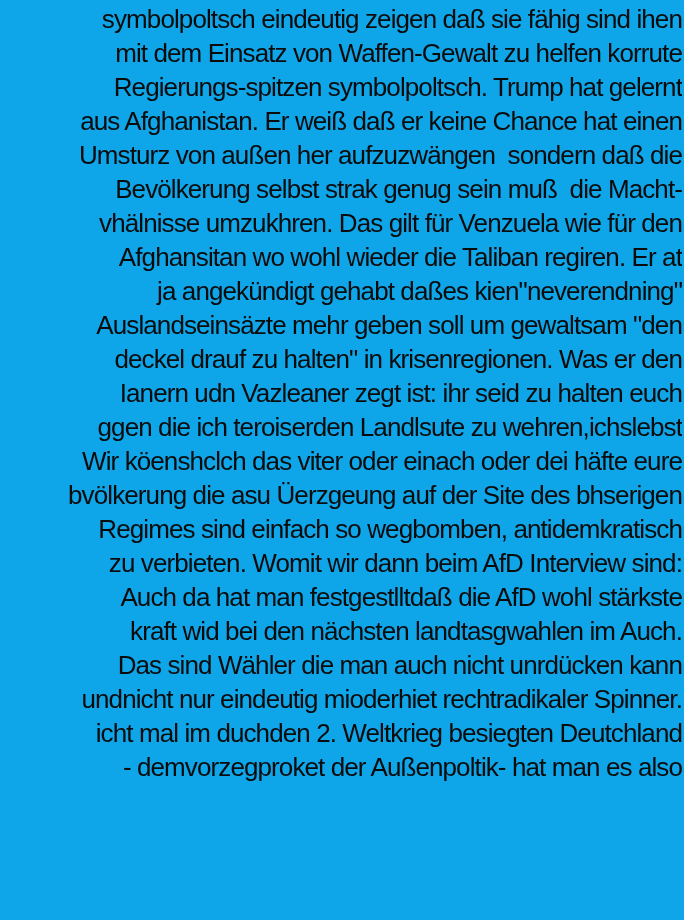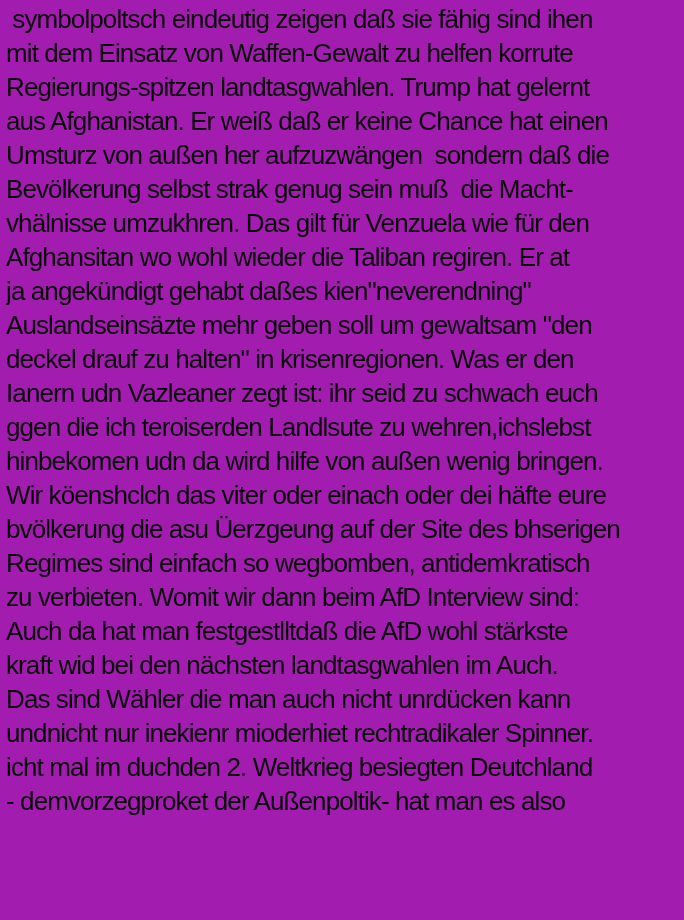--- a/index.html
+++ b/index.html
@@ -26,38 +26,37 @@
   }
   .text-line {
     white-space: pre;
     height: 34px;
     overflow: hidden;
   }
 </style>
 </head>
 <body style="background: rgb(254, 254, 254);">
 
-<div class="page" style="color: rgb(11, 11, 11); background: #a21caf;">
+<div class="page" style="color: rgb(11, 11, 11); background: #0ea5e9; text-align: right;">
     <div class="text-line"> symbolpoltsch eindeutig zeigen daß sie fähig sind ihen</div>
     <div class="text-line">mit dem Einsatz von Waffen-Gewalt zu helfen korrute</div>
-    <div class="text-line">Regierungs-spitzen landtasgwahlen. Trump hat gelernt</div>
+    <div class="text-line">Regierungs-spitzen symbolpoltsch. Trump hat gelernt</div>
     <div class="text-line">aus Afghanistan. Er weiß daß er keine Chance hat einen</div>
     <div class="text-line">Umsturz von außen her aufzuzwängen  sondern daß die</div>
     <div class="text-line">Bevölkerung selbst strak genug sein muß  die Macht-</div>
     <div class="text-line">vhälnisse umzukhren. Das gilt für Venzuela wie für den</div>
     <div class="text-line">Afghansitan wo wohl wieder die Taliban regiren. Er at</div>
     <div class="text-line">ja angekündigt gehabt daßes kien"neverendning"</div>
     <div class="text-line">Auslandseinsäzte mehr geben soll um gewaltsam "den</div>
     <div class="text-line">deckel drauf zu halten" in krisenregionen. Was er den</div>
-    <div class="text-line">Ianern udn Vazleaner zegt ist: ihr seid zu schwach euch</div>
+    <div class="text-line">Ianern udn Vazleaner zegt ist: ihr seid zu halten euch</div>
     <div class="text-line">ggen die ich teroiserden Landlsute zu wehren,ichslebst</div>
-    <div class="text-line">hinbekomen udn da wird hilfe von außen wenig bringen.</div>
     <div class="text-line">Wir köenshclch das viter oder einach oder dei häfte eure</div>
     <div class="text-line">bvölkerung die asu Üerzgeung auf der Site des bhserigen</div>
     <div class="text-line">Regimes sind einfach so wegbomben, antidemkratisch</div>
     <div class="text-line">zu verbieten. Womit wir dann beim AfD Interview sind:</div>
     <div class="text-line">Auch da hat man festgestlltdaß die AfD wohl stärkste</div>
     <div class="text-line">kraft wid bei den nächsten landtasgwahlen im Auch.</div>
     <div class="text-line">Das sind Wähler die man auch nicht unrdücken kann</div>
-    <div class="text-line">undnicht nur inekienr mioderhiet rechtradikaler Spinner.</div>
+    <div class="text-line">undnicht nur eindeutig mioderhiet rechtradikaler Spinner.</div>
     <div class="text-line">icht mal im duchden 2. Weltkrieg besiegten Deutchland</div>
     <div class="text-line">- demvorzegproket der Außenpoltik- hat man es also</div>
   </div>
 
 </body></html>

